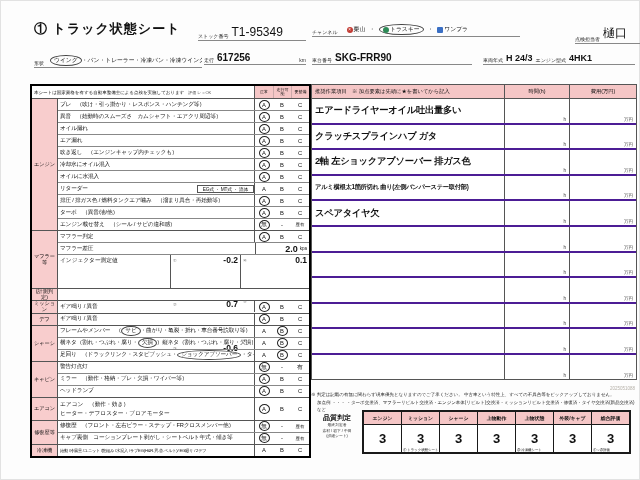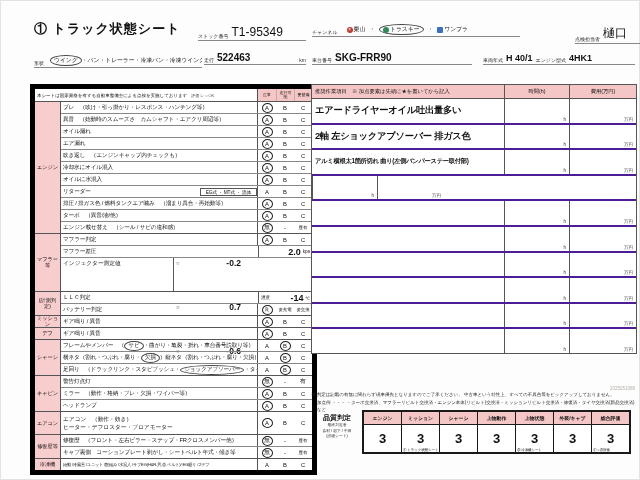--- a/index.html
+++ b/index.html
@@ -13,21 +13,21 @@
   .bigval{font-size:10px;font-weight:bold;}
   .unit{font-size:5px;color:#333;margin-left:auto;}
   .opts{font-size:5.8px;display:flex;align-items:center;}
   .ellipse{border:1px solid #444;border-radius:50%;padding:0 3px;}
   .chip{display:inline-flex;align-items:center;gap:1px;}
   .ico{display:inline-block;width:6px;height:6px;border-radius:50%;flex:none;}
   .ico.red{background:#c23b33;color:#fff;font-size:4.5px;line-height:6px;text-align:center;}
   .ico.green{background:#2e8b57;}
   .ico.blue{background:#3a6fc4;border-radius:1px;}
   
-  #ltable{left:30px;top:84px;width:277px;border:5px solid #000000;background:#fff;}
+  #ltable{left:30px;top:84px;width:277px;border:2px solid #000000;background:#fff;}
   .lt-head{display:flex;height:12px;border-bottom:1px solid #555;}
   .lt-note{flex:1;font-size:4.5px;display:flex;align-items:center;padding-left:2px;gap:4px;white-space:nowrap;overflow:hidden;}
   .lt-note .tiny{color:#555;font-size:4px;}
   .lt-cols{width:54px;display:flex;background:#f5c6c6;border-left:1px solid #555;flex:none;}
   .lt-col{width:18px;font-size:4px;line-height:1.05;display:flex;align-items:center;justify-content:center;text-align:center;border-left:1px solid #caa;word-break:break-all;padding:0 1px;box-sizing:border-box;}
   .lt-col:first-child{border-left:none;}
   .secg{display:flex;border-top:1px solid #555;}
   .secg:first-of-type{border-top:none;}
   .sec-label{width:26px;flex:none;background:#f8cdcd;border-right:1px solid #555;display:flex;align-items:center;justify-content:center;font-size:5.2px;text-align:center;line-height:1.1;padding:0 1px;box-sizing:border-box;}
   .sec-rows{flex:1;min-width:0;}
@@ -110,32 +110,32 @@
   <span class="val">樋口</span>
 </div>
 
 <div class="abs field" style="left:34px;top:55px;width:168px;">
   <span class="lbl">形状</span>
   <span class="opts" id="shape-opts" style="margin-left:3px;"><span class="ellipse">ウイング</span>・<span>バン</span>・<span>トレーラー</span>・<span>冷凍バン</span>・<span>冷凍ウイング</span></span>
 </div>
 
 <div class="abs field" style="left:204px;top:52px;width:102px;">
   <span class="lbl">走行</span>
-  <span class="bigval">522463</span>
+  <span class="bigval">617256</span>
   <span class="unit">km</span>
 </div>
 
 <div class="abs field" style="left:312px;top:52px;width:160px;">
   <span class="lbl">車台番号</span>
   <span class="bigval">SKG-FRR90</span>
 </div>
 
 <div class="abs field" style="left:483px;top:53px;width:152px;">
   <span class="lbl">車両年式</span>
-  <span class="bigval" style="font-size:9px;">H 40/1</span>
+  <span class="bigval" style="font-size:9px;">H 24/3</span>
   <span class="lbl">エンジン型式</span>
   <span class="bigval" style="font-size:9px;">4HK1</span>
 </div>
 
 <div class="abs" id="ltable">
   <div class="lt-head">
     <div class="lt-note">
       <span>本シートは国家資格を有する自動車整備士による点検を実施しております</span>
       <span class="tiny">評価 レ＝OK</span>
     </div>
@@ -290,47 +290,41 @@
                   </div>
                   <div class="injcell">
                     <span class="sym">②</span>
                     <span class="num">0.7</span>
                   </div>
                   <div class="injcell">
                     <span class="sym">③</span>
                     <span class="num">-0.6</span>
                   </div>
                 </div>
+                <div class="injcol">
+                  <div class="injcell">
+                    <span class="sym">④</span>
+                    <span class="num">0.1</span>
+                  </div>
+                  <div class="injcell">
+                    <span class="sym">⑤</span>
+                    <span class="num"></span>
+                  </div>
+                  <div class="injcell">
+                    <span class="sym">⑥</span>
+                    <span class="num"></span>
+                  </div>
+                </div>
               </div>
             </div>
           </div>
         </div>
       </div>
       <div class="secg">
         <div class="sec-label">(計測判定)</div>
-        <div class="sec-rows">
-          <div class="trow" style="height: 11px;">
-            <div class="desc">ＬＬＣ判定</div>
-            <div class="valwide">
-              <span class="k">濃度</span>
-              <span class="v">-14</span>
-              <span class="u">℃</span>
-            </div>
-          </div>
-          <div class="trow" style="height: 11px;">
-            <div class="desc">バッテリー判定</div>
-            <div class="grades">
-              <div class="gcell sm">
-                <span class="circ">良</span>
-              </div>
-              <div class="gcell sm">要充電</div>
-              <div class="gcell sm">要交換</div>
-            </div>
-          </div>
-        </div>
       </div>
       <div class="secg">
         <div class="sec-label">ミッション</div>
         <div class="sec-rows">
           <div class="trow" style="height: 11px;">
             <div class="desc">ギア鳴り / 異音</div>
             <div class="grades">
               <div class="gcell">
                 <span class="circ">A</span>
               </div>
@@ -506,38 +500,48 @@
       <div class="rrow">
         <div class="rr-desc">エアードライヤーオイル吐出量多い</div>
         <div class="rr-time">
           <span class="uu">h</span>
         </div>
         <div class="rr-cost">
           <span class="uu">万円</span>
         </div>
       </div>
       <div class="rrow">
+        <div class="rr-desc">クラッチスプラインハブ ガタ</div>
+        <div class="rr-time">
+          <span class="uu">h</span>
+        </div>
+        <div class="rr-cost">
+          <span class="uu">万円</span>
+        </div>
+      </div>
+      <div class="rrow">
         <div class="rr-desc">2軸 左ショックアブソーバー 排ガス色</div>
         <div class="rr-time">
           <span class="uu">h</span>
         </div>
         <div class="rr-cost">
           <span class="uu">万円</span>
         </div>
       </div>
       <div class="rrow">
         <div class="rr-desc small">アルミ横根太1箇所切れ 曲り(左側バンパーステー取付部)</div>
         <div class="rr-time">
           <span class="uu">h</span>
         </div>
         <div class="rr-cost">
           <span class="uu">万円</span>
         </div>
       </div>
       <div class="rrow">
+        <div class="rr-desc">スペアタイヤ欠</div>
         <div class="rr-time">
           <span class="uu">h</span>
         </div>
         <div class="rr-cost">
           <span class="uu">万円</span>
         </div>
       </div>
       <div class="rrow">
         <div class="rr-desc"></div>
         <div class="rr-time">

